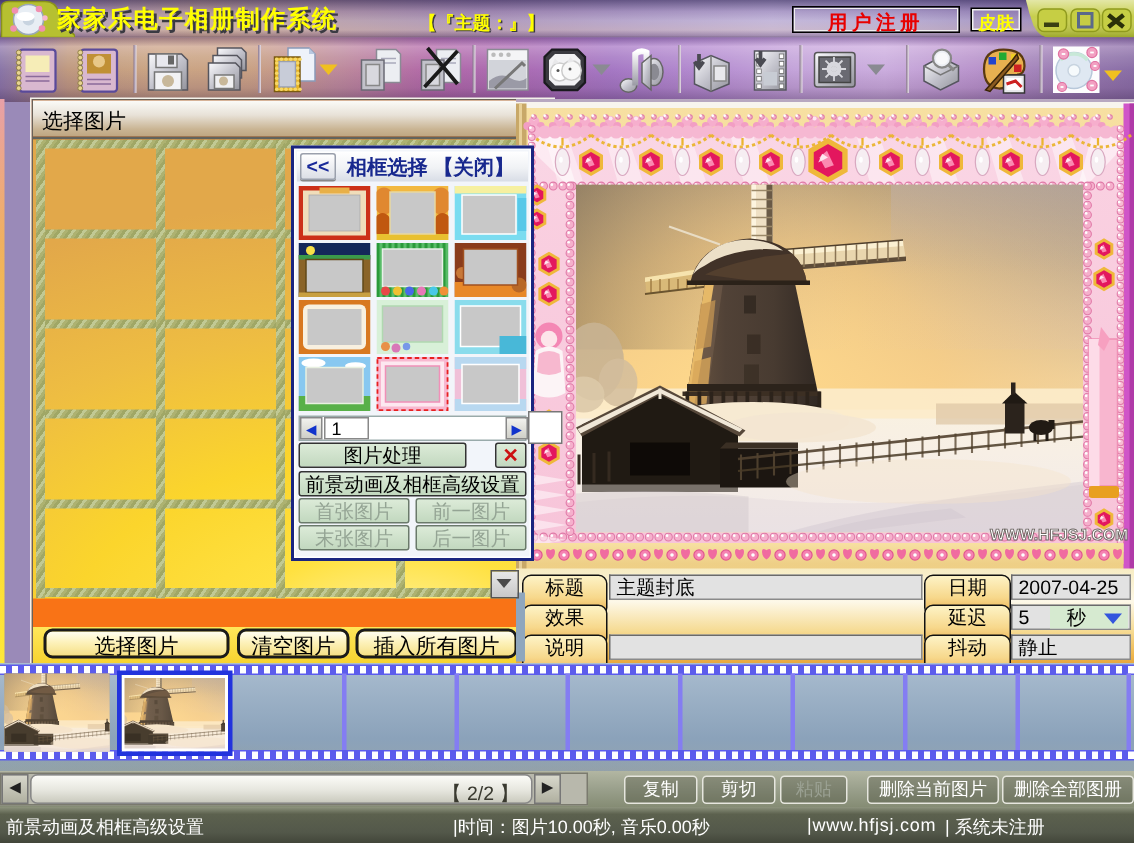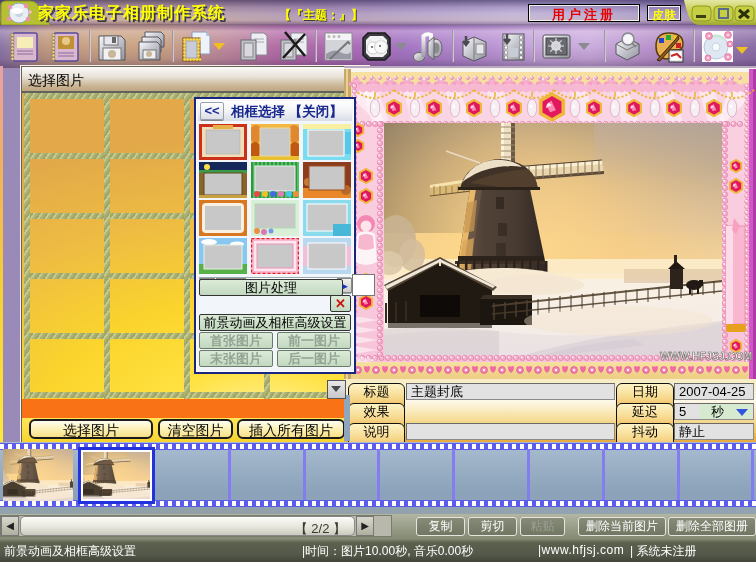--- a/index.html
+++ b/index.html
@@ -43,21 +43,21 @@
 
 #dlg{left:194px;top:97px;width:162px;height:277px;background:#f2f5fa;border:2px solid #1a2580;box-shadow:inset 0 0 0 1px #fff;box-sizing:border-box;}
 #dlghead{left:2px;top:2px;width:154px;height:20px;background:linear-gradient(180deg,#ffffff 0,#f0f2f5 55%,#d8dde6 100%);}
 #dlgback{left:4px;top:3px;width:24px;height:18px;background:linear-gradient(180deg,#ffffff,#dcdfe6);border:1px solid #9aa0ac;border-radius:2px;box-shadow:0 1px 0 #888;color:#1a2a9a;font-weight:bold;font-size:13px;text-align:center;line-height:16px;box-sizing:border-box;}
 #dlgtitle{left:28px;top:4px;width:126px;text-align:center;color:#18288e;font-weight:bold;font-size:13.5px;}
 .th{position:absolute;width:48px;height:36px;}
 #dlgscroll{left:3px;top:178px;width:152px;height:17px;background:#fff;border:1px solid #9aa;box-sizing:border-box;}
 .sarr{position:absolute;top:0;width:15px;height:15px;background:linear-gradient(180deg,#f2f2ee,#cfcfc8);border:1px solid #888;box-sizing:border-box;color:#1133cc;font-size:9px;text-align:center;line-height:14px;}
 #dlgnum{position:absolute;left:16px;top:0;width:30px;height:15px;background:#fff;border:1px solid #888;box-sizing:border-box;font-size:12px;padding-left:4px;}
 .gbtn{position:absolute;height:17px;background:linear-gradient(180deg,#dcebd8,#c2d8bf);border:1px solid #333;border-radius:2px;box-sizing:border-box;font-size:13px;color:#000;text-align:center;line-height:15px;}
-.gbtn.dis{color:#94a494;border-color:#6a7a6a;font-weight:bold;}
+.gbtn.dis{color:#94a494;border-color:#6a7a6a;}
 #whitebox{left:352px;top:274px;width:21px;height:20px;background:#fff;border:1px solid #777;}
 #graydown{left:327px;top:380px;width:17px;height:17px;background:linear-gradient(180deg,#e8e8e8,#c8c8c8);border:1px solid #555;}
 #graydown:after{content:"";position:absolute;left:3px;top:5px;width:0;height:0;border-left:5px solid transparent;border-right:5px solid transparent;border-top:6px solid #4a4a4a;}
 
 #film{left:0;top:442px;width:756px;height:72px;background:radial-gradient(70% 170% at 15% 175%,rgba(140,140,90,.45) 0,rgba(140,140,90,0) 60%),radial-gradient(90% 160% at 45% 170%,rgba(150,120,80,.35) 0,rgba(150,120,80,0) 55%),linear-gradient(180deg,#aabdd0 0,#9cb1c6 30%,#8ba2ba 70%,#93a4b0 100%);overflow:hidden;}
 .dash{position:absolute;left:0;width:756px;height:7px;background:#5c5cec;}
 .dash:after{content:"";position:absolute;left:0;top:1px;width:756px;height:5px;background:repeating-linear-gradient(90deg,#fff 0 4px,transparent 4px 8px);}
 .fsep{position:absolute;top:7px;width:3px;height:51px;background:#847df2;}
 
 #scrollrow{left:0;top:514px;width:756px;height:24px;background:linear-gradient(180deg,#b2b6a2 0,#9aa08c 50%,#858c74 100%);}
@@ -1866,21 +1866,21 @@
         <rect width="48" height="36" fill="#f0c0d8"></rect>
         <rect x="0" y="0" width="48" height="8" fill="#b8d8f0"></rect>
         <rect x="0" y="28" width="48" height="8" fill="#b8d8f0"></rect>
         <rect x="5" y="5" width="38" height="26" fill="#c8c8c8" stroke="#fff"></rect>
       </svg></div>
  <div class="abs" id="dlgscroll">
   <div class="sarr" style="left:0">◀</div>
   <div class="abs" id="dlgnum">1</div>
   <div class="sarr" style="left:137px">▶</div>
  </div>
- <div class="gbtn" style="left:3px;top:180px;width:144px">图片处理</div>
+ <div class="gbtn" style="left:3px;top:196px;width:112px">图片处理</div>
  <div class="gbtn" style="left:134px;top:196px;width:21px;color:#cc1111;font-weight:bold">✕</div>
  <div class="gbtn" style="left:3px;top:215px;width:152px">前景动画及相框高级设置</div>
  <div class="gbtn dis" style="left:3px;top:233px;width:74px">首张图片</div>
  <div class="gbtn dis" style="left:81px;top:233px;width:74px">前一图片</div>
  <div class="gbtn dis" style="left:3px;top:251px;width:74px">末张图片</div>
  <div class="gbtn dis" style="left:81px;top:251px;width:74px">后一图片</div>
 </div>
 <div class="abs" id="whitebox"></div>
 <div class="abs" id="graydown"></div>
 

